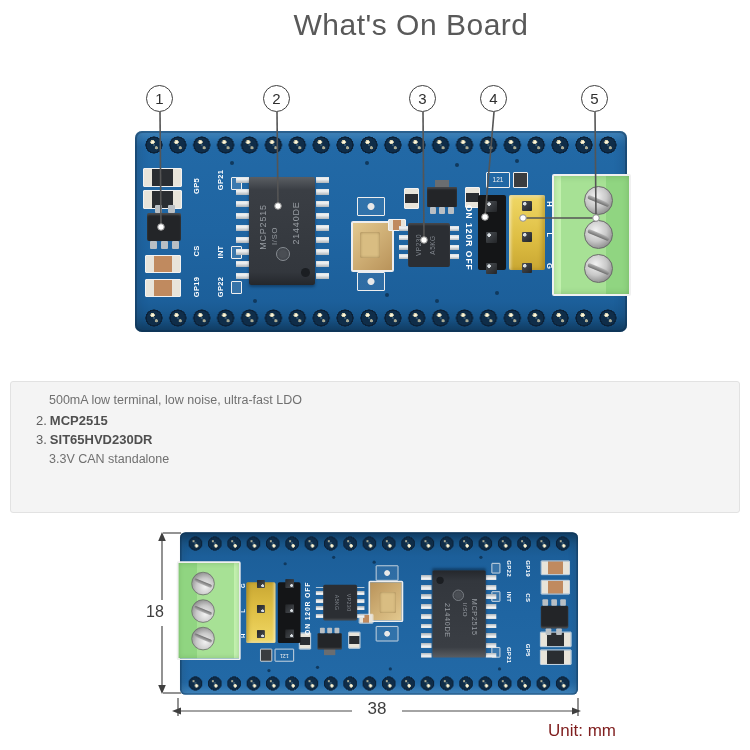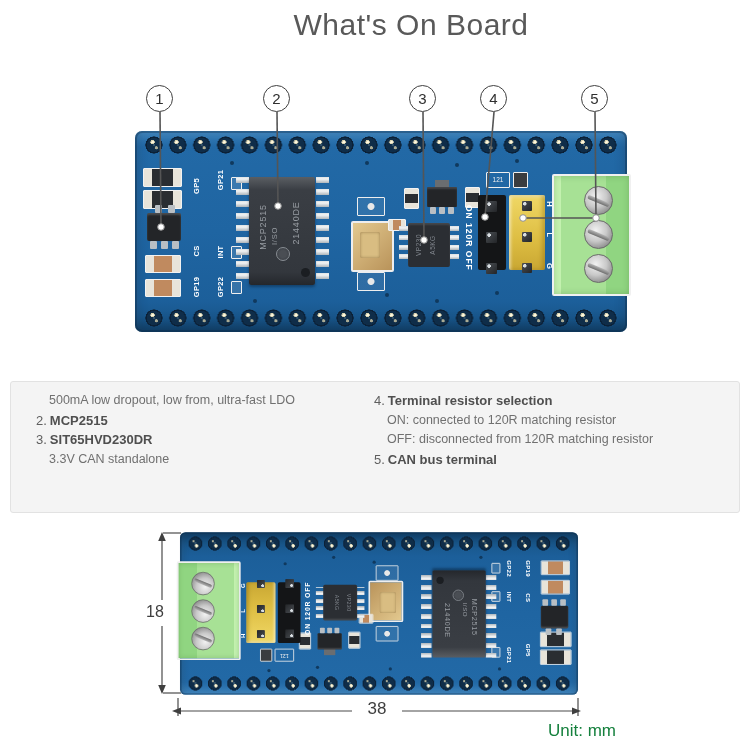--- a/index.html
+++ b/index.html
@@ -17,21 +17,21 @@
   
   .overlay{position:absolute;left:0;top:0;z-index:5;pointer-events:none;}
   .lead{stroke:#555;stroke-width:1.6;fill:none;}
   .dim{stroke:#4a4a4a;stroke-width:1.2;fill:none;}
   .dot{fill:#fff;stroke:#8f8f8f;stroke-width:1;}
   .arr{fill:#3f3f3f;}
 
   .dim-label{position:absolute;color:#3f3f3f;z-index:6;}
   .lbl-h{left:140px;top:603px;width:30px;text-align:center;font-size:16px;}
   .lbl-w{left:352px;top:699px;width:50px;text-align:center;font-size:17px;}
-  .lbl-unit{left:548px;top:721px;font-size:17px;color:#15803d;}
+  .lbl-unit{left:548px;top:721px;font-size:17px;color:#7f1d1d;}
 
   
   .board{position:absolute;left:135px;top:131px;width:492px;height:201px;border-radius:7px;
          background:linear-gradient(180deg,#2f79b5 0%,#2269a6 8%,#1f65a2 50%,#1c5f9a 85%,#16507f 100%);
          box-shadow:inset 0 0 0 2px rgba(10,40,70,.35), inset 0 -7px 12px rgba(8,30,55,.45),
                     inset 0 6px 10px rgba(255,255,255,.10);
          z-index:1;}
   .bottom-slot .board{left:133px;top:513px;transform:rotate(180deg) scale(0.809);}
 
   .pinrow{position:absolute;left:7px;right:7px;height:20px;background-repeat:repeat-x;
@@ -288,30 +288,24 @@
 
     <div class="term"></div>
     <div class="screw" style="left:449px;top:55px;"></div>
     <div class="screw" style="left:449px;top:89px;"></div>
     <div class="screw" style="left:449px;top:123px;"></div>
   </div>
     </div>
 
   <div class="info-box">
     <div class="col col-left">
-      <div class="p-desc">500mA low dropout, low from, ultra-fast LDO</div>
+      <div class="p-desc">500mA low terminal, low noise, ultra-fast LDO</div>
       <div class="p-row"><span class="p-num">2.</span><span class="p-name">MCP2515</span></div>
       <div class="p-row"><span class="p-num">3.</span><span class="p-name">SIT65HVD230DR</span></div>
       <div class="p-desc">3.3V CAN standalone</div>
-    </div>
-    <div class="col col-right">
-      <div class="p-row"><span class="p-num">4.</span><span class="p-name">Terminal resistor selection</span></div>
-      <div class="p-desc">ON: connected to 120R matching resistor</div>
-      <div class="p-desc">OFF: disconnected from 120R matching resistor</div>
-      <div class="p-row"><span class="p-num">5.</span><span class="p-name">CAN bus terminal</span></div>
     </div>
   </div>
 
   <div class="dim-label lbl-h">18</div>
   <div class="dim-label lbl-w">38</div>
   <div class="dim-label lbl-unit">Unit: mm</div>
 
   <svg class="overlay" width="750" height="750" viewBox="0 0 750 750">
 
     <line class="lead" x1="160" y1="112" x2="161" y2="227"></line>

